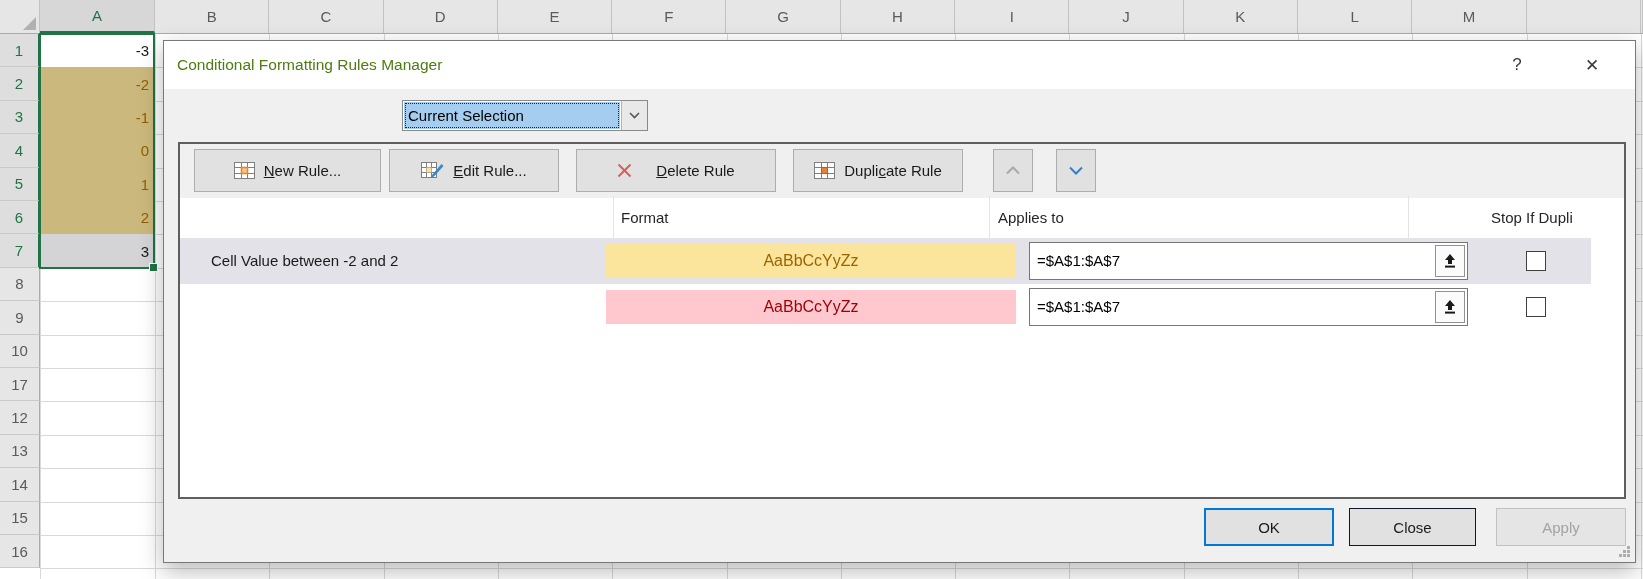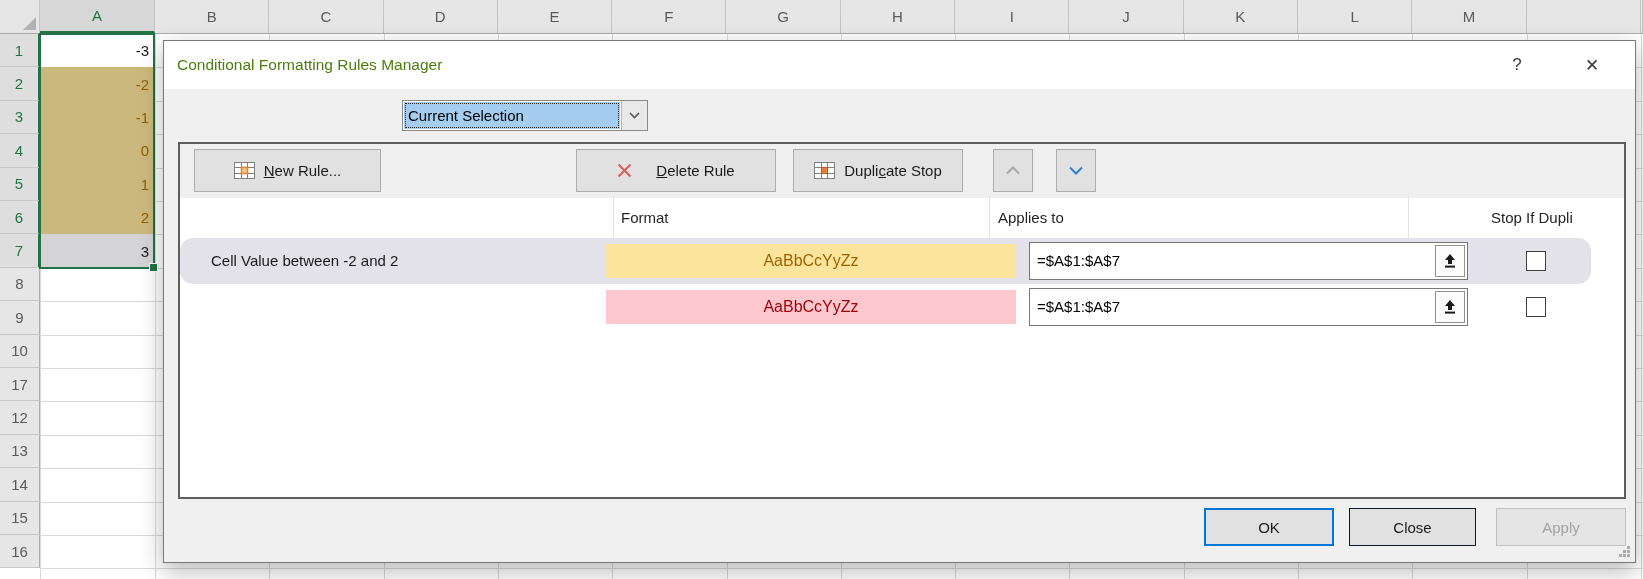--- a/index.html
+++ b/index.html
@@ -42,21 +42,21 @@
   .combo-arrow{width:25px;background:#E9E9E9;border-left:1px solid #B5B5B5;display:flex;align-items:center;justify-content:center;}
 
   .rules-box{position:absolute;left:14px;top:101px;width:1448px;height:357px;background:#fff;
              border:2px solid #5E5E5E;box-sizing:border-box;}
   .toolbar-strip{position:absolute;left:0;top:0;right:0;height:54px;background:#F0F0F0;}
   .tb-btn{position:absolute;top:5px;height:43px;background:#E1E1E1;border:1px solid #ADADAD;box-sizing:border-box;
           display:flex;align-items:center;justify-content:center;gap:9px;font-size:15px;color:#1A1A1A;cursor:default;}
   .list-hdr{position:absolute;height:40px;line-height:40px;top:54px;font-size:15px;color:#262626;white-space:nowrap;}
   .col-sep{position:absolute;top:52px;height:42px;width:1px;background:#E3E3E3;}
 
-  .rule-row{position:absolute;left:0;width:1411px;height:46px;border-radius:13px;}
+  .rule-row{position:absolute;left:0;width:1411px;height:46px;}
   .rule-name{position:absolute;left:31px;top:0;height:46px;line-height:46px;font-size:15px;color:#1A1A1A;white-space:nowrap;}
   .preview{position:absolute;left:426px;width:410px;height:34px;display:flex;align-items:center;justify-content:center;font-size:16px;}
   .applies{position:absolute;left:849px;width:439px;height:38px;background:#fff;border:1px solid #767676;
            box-sizing:border-box;display:flex;align-items:stretch;}
   .applies-text{flex:1;font-size:15px;color:#000;line-height:36px;padding-left:7px;white-space:nowrap;overflow:hidden;}
   .collapse-btn{width:30px;margin:2px;border:1px solid #919191;background:#FBFBFB;display:flex;align-items:center;justify-content:center;box-sizing:border-box;}
   .checkbox{position:absolute;left:1346px;width:20px;height:20px;background:#fff;border:1px solid #3F3F3F;box-sizing:border-box;}
 
   .foot-btn{position:absolute;top:467px;height:38px;background:#E1E1E1;border:1px solid #0f172a;box-sizing:border-box;
             display:flex;align-items:center;justify-content:center;font-size:15px;color:#1A1A1A;cursor:default;}
@@ -185,39 +185,51 @@
             <rect x="0.5" y="0.5" width="20" height="16" fill="#fff" stroke="#7F7F7F"></rect>
             <line x1="7.5" y1="0.5" x2="7.5" y2="16.5" stroke="#7F7F7F"></line>
             <line x1="13.5" y1="0.5" x2="13.5" y2="16.5" stroke="#7F7F7F"></line>
             <line x1="0.5" y1="5.5" x2="20.5" y2="5.5" stroke="#7F7F7F"></line>
             <line x1="0.5" y1="11.5" x2="20.5" y2="11.5" stroke="#7F7F7F"></line>
             <rect x="7.5" y="5.5" width="6" height="6" fill="#F6C690" stroke="#E8862C" stroke-width="1.6"></rect>
           </svg>
         <span><span></span><span class="mn">N</span><span>ew Rule...</span></span>
       </button>
 
+      <button class="tb-btn" style="left:209px;width:170px;">
+        <svg width="23" height="18" viewBox="0 0 23 18">
+            <rect x="0.5" y="0.5" width="15" height="15" fill="#fff" stroke="#7F7F7F"></rect>
+            <line x1="5.5" y1="0.5" x2="5.5" y2="15.5" stroke="#7F7F7F"></line>
+            <line x1="10.5" y1="0.5" x2="10.5" y2="15.5" stroke="#7F7F7F"></line>
+            <line x1="0.5" y1="5.5" x2="15.5" y2="5.5" stroke="#7F7F7F"></line>
+            <line x1="0.5" y1="10.5" x2="15.5" y2="10.5" stroke="#7F7F7F"></line>
+            <rect x="5.5" y="5.5" width="5" height="5" fill="#F9E29C"></rect>
+            <path d="M20.5 2 L22.5 4 L13 14.5 L10 16 L11.2 12.8 Z" fill="#3A87C8"></path>
+          </svg>
+        <span><span></span><span class="mn">E</span><span>dit Rule...</span></span>
+      </button>
 
       <button class="tb-btn" style="left:396px;width:200px;gap:24px;">
         <svg width="15" height="15" viewBox="0 0 15 15">
             <line x1="1.5" y1="1.5" x2="13.5" y2="13.5" stroke="#DD5A56" stroke-width="2"></line>
             <line x1="13.5" y1="1.5" x2="1.5" y2="13.5" stroke="#DD5A56" stroke-width="2"></line>
           </svg>
         <span><span></span><span class="mn">D</span><span>elete Rule</span></span>
       </button>
 
       <button class="tb-btn" style="left:613px;width:170px;">
         <svg width="21" height="17" viewBox="0 0 21 17">
             <rect x="0.5" y="0.5" width="20" height="16" fill="#fff" stroke="#7F7F7F"></rect>
             <line x1="7.5" y1="0.5" x2="7.5" y2="16.5" stroke="#7F7F7F"></line>
             <line x1="13.5" y1="0.5" x2="13.5" y2="16.5" stroke="#7F7F7F"></line>
             <line x1="0.5" y1="5.5" x2="20.5" y2="5.5" stroke="#7F7F7F"></line>
             <line x1="0.5" y1="11.5" x2="20.5" y2="11.5" stroke="#7F7F7F"></line>
             <rect x="7.5" y="5.5" width="6" height="6" fill="#ED7D31" stroke="#C55A11"></rect>
           </svg>
-        <span><span>Dupli</span><span class="mn">c</span><span>ate Stop</span></span>
+        <span><span>Dupli</span><span class="mn">c</span><span>ate Rule</span></span>
       </button>
 
       <button class="tb-btn" style="left:813px;width:40px;">
         <svg width="16" height="9" viewBox="0 0 16 9">
             <polyline points="2,7.5 8,1.5 14,7.5" fill="none" stroke="#A9A9A9" stroke-width="2"></polyline>
           </svg>
       </button>
       <button class="tb-btn" style="left:876px;width:40px;">
         <svg width="16" height="9" viewBox="0 0 16 9">
             <polyline points="2,1.5 8,7.5 14,1.5" fill="none" stroke="#2F7FD0" stroke-width="2"></polyline>

